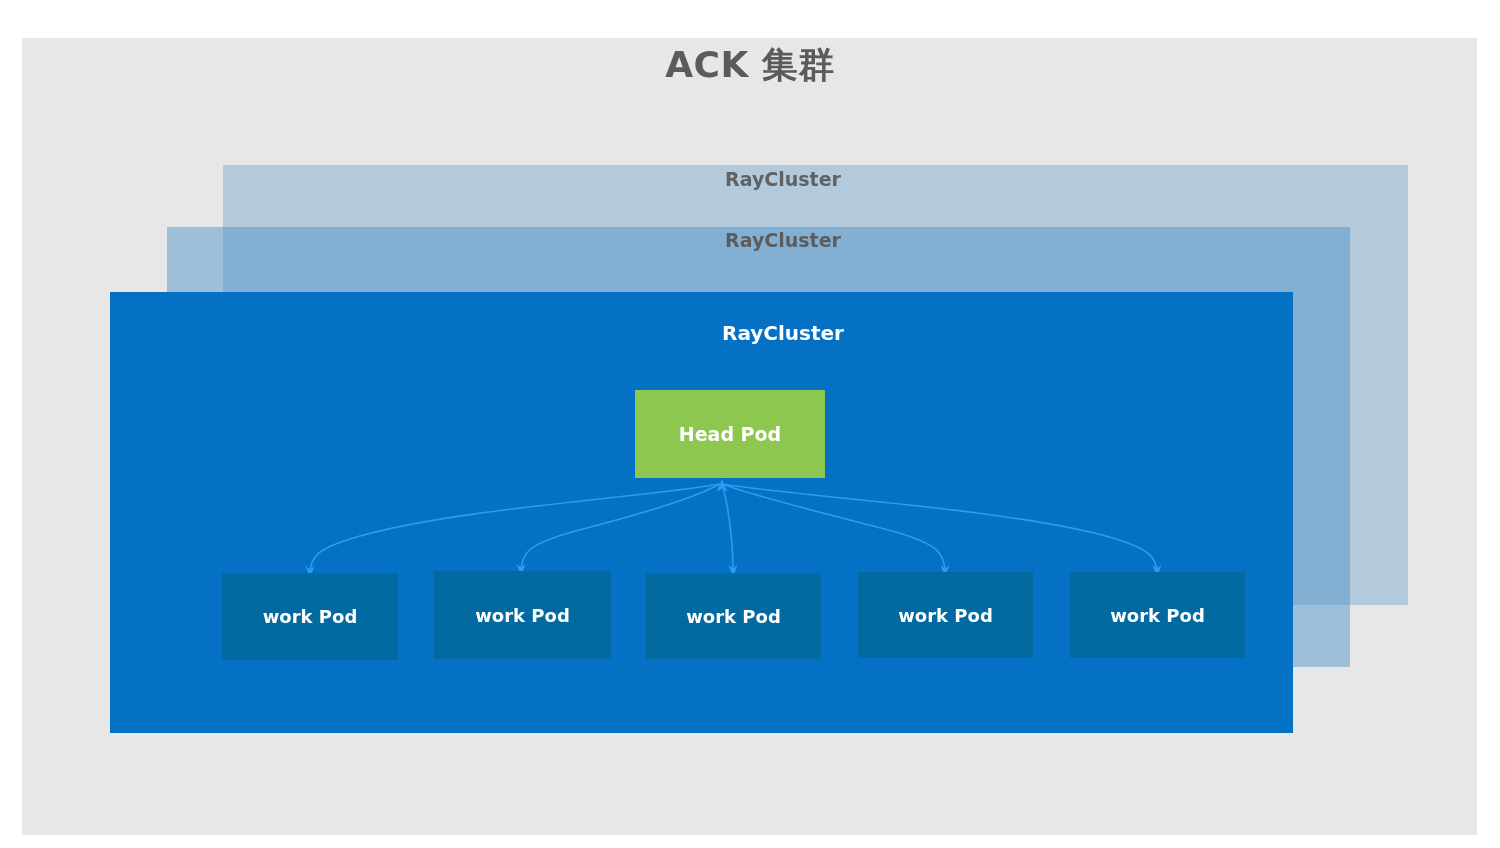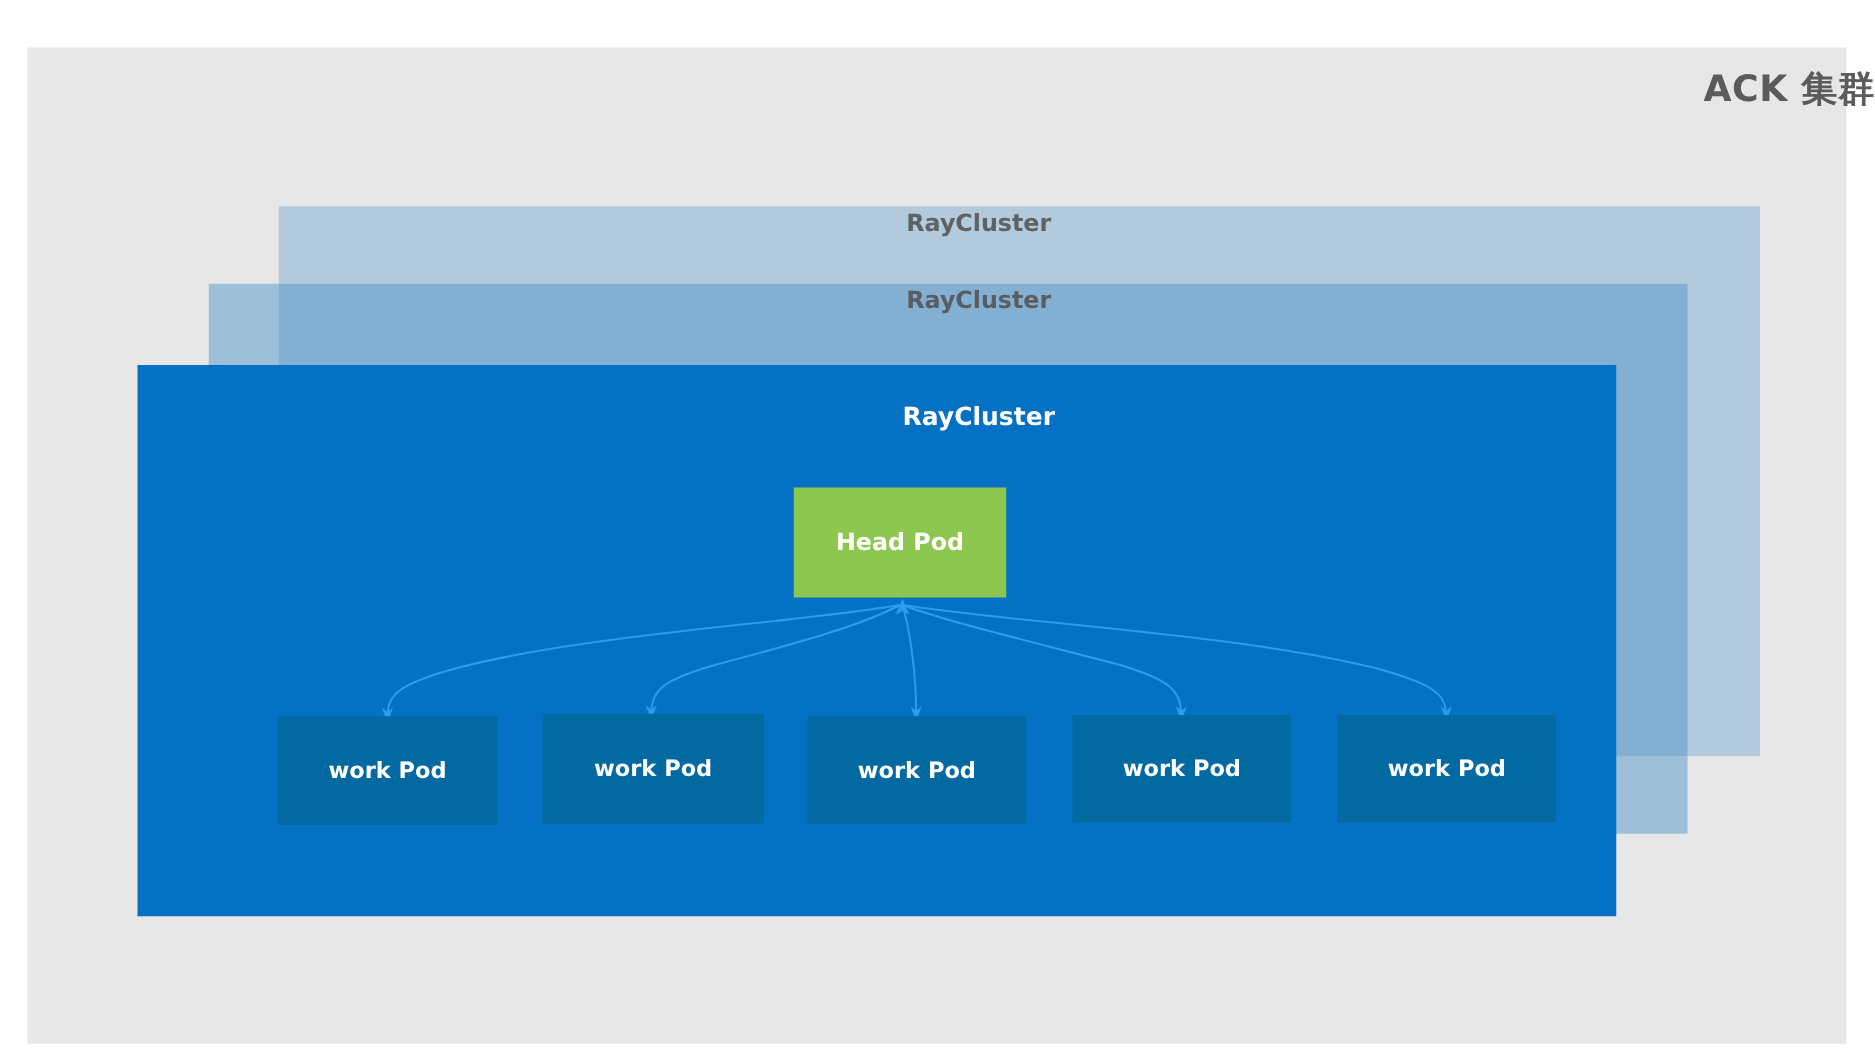--- a/index.html
+++ b/index.html
@@ -28,24 +28,24 @@
     top: 38px;
     width: 1455px;
     height: 797px;
     background: #e7e7e7;
   }
 
   
   #title {
     position: absolute;
     left: 0;
-    top: 52px;
+    top: 41px;
     width: 1500px;
-    text-align: right;
-    font-size: 29px;
+    text-align: center;
+    font-size: 36px;
     font-weight: bold;
     color: #5b5b5b;
     letter-spacing: 0.5px;
   }
 
   
   .panel {
     position: absolute;
   }
   #panel-back {
@@ -91,21 +91,21 @@
     top: 321px;
     color: #ffffff;
     font-size: 20px;
   }
 
   
   #head-pod {
     position: absolute;
     left: 635px;
     top: 390px;
-    width: 170px;
+    width: 190px;
     height: 88px;
     background: #8cc63f;
     background: #8dc750;
     display: flex;
     align-items: center;
     justify-content: center;
     color: #ffffff;
     font-size: 19px;
     font-weight: bold;
   }

